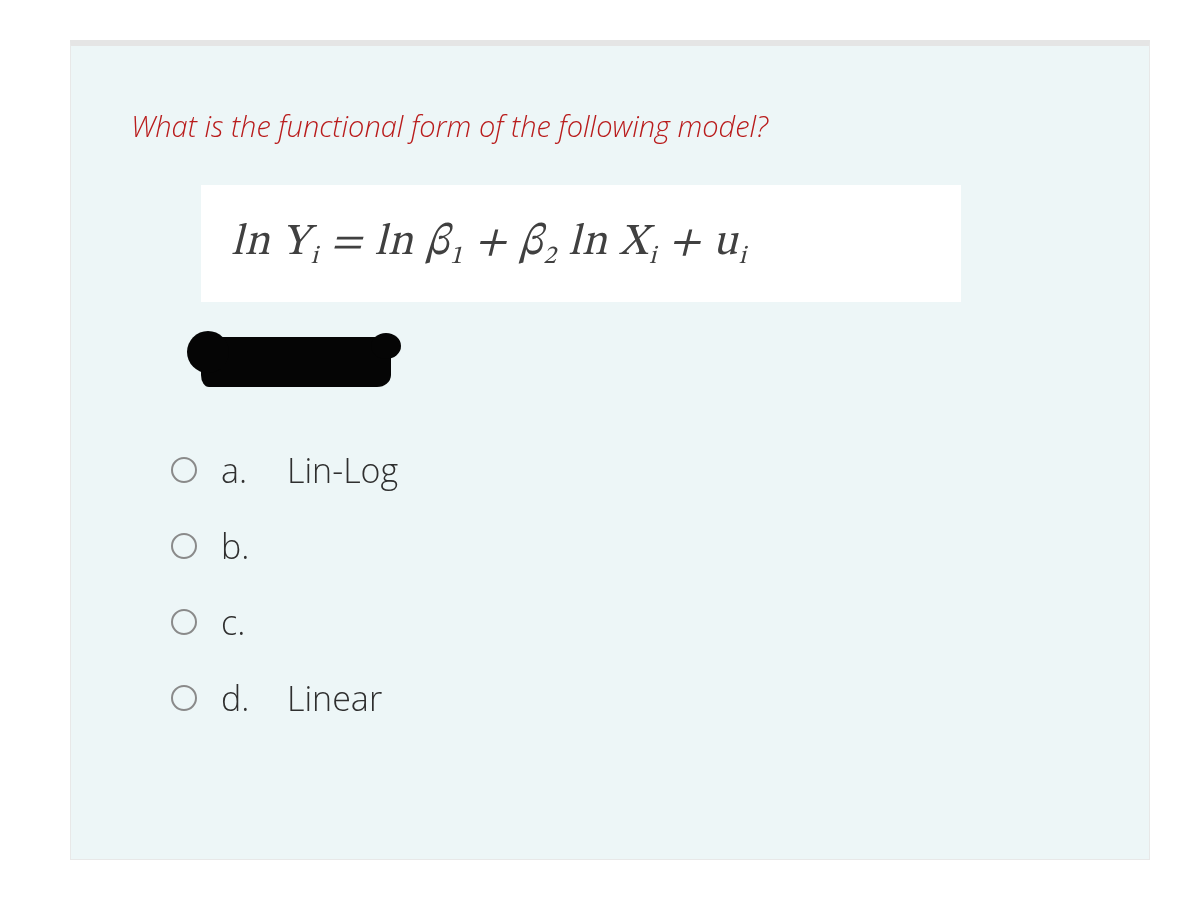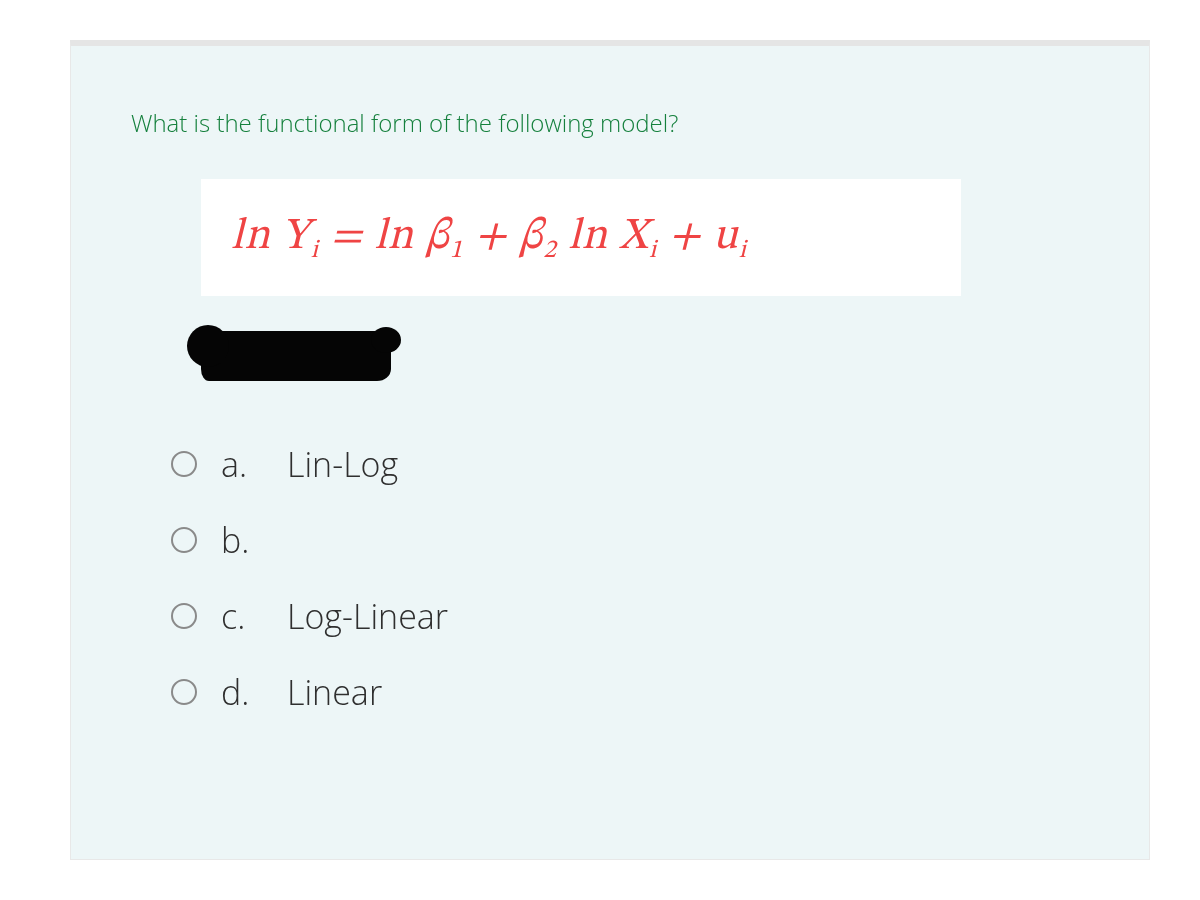--- a/index.html
+++ b/index.html
@@ -21,34 +21,35 @@
     background: #edf6f7;
     border: 1px solid #e8e8e8;
     border-top: 6px solid #e5e5e5;
     box-sizing: border-box;
     width: 1080px;
     height: 820px;
     padding: 60px 70px 40px 60px;
     position: relative;
   }
   .question-text {
-    font-size: 24px;
+    font-size: 29px;
     font-weight: 300;
-    color: #15803d;
+    color: #b91c1c;
+    font-style: italic;
   }
   .equation-box {
     background: #ffffff;
     margin-top: 40px;
     margin-left: 70px;
     width: 700px;
     padding: 30px 30px 30px 30px;
     font-family: "Cambria Math", "STIX Two Math", "Times New Roman", serif;
     font-style: italic;
     font-size: 44px;
-    color: #ef4444;
+    color: #404040;
     letter-spacing: 1px;
   }
   .equation-box .sub {
     font-size: 0.58em;
     vertical-align: -0.35em;
     font-style: italic;
   }
   .blackout {
     margin-top: 35px;
     margin-left: 70px;
@@ -140,21 +141,20 @@
       </div>
 
       <div class="option-row">
         <span class="radio"></span>
         <span class="opt-letter">b.</span>
       </div>
 
       <div class="option-row">
         <span class="radio"></span>
         <span class="opt-letter">c.</span>
-        <span class="opt-label">Log-Linear</span>
       </div>
 
       <div class="option-row">
         <span class="radio"></span>
         <span class="opt-letter">d.</span>
         <span class="opt-label">Linear</span>
       </div>
 
     </div>
 

